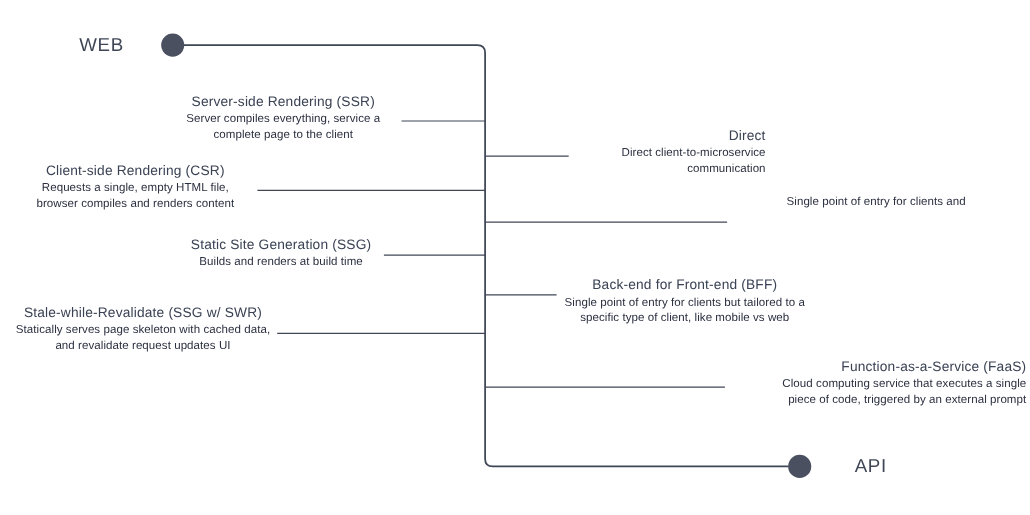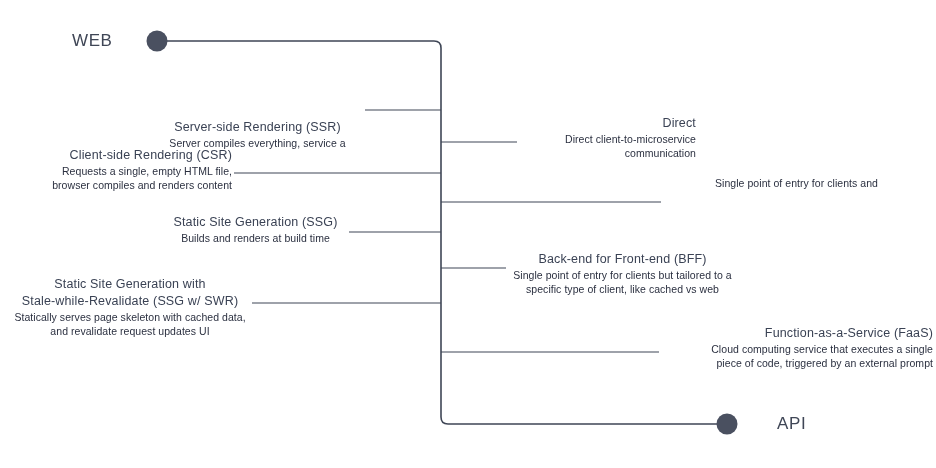--- a/index.html
+++ b/index.html
@@ -56,22 +56,22 @@
     line-height: 14px;
     color: #2b3040;
     letter-spacing: 0.05px;
   }
 
   
   .anno.left  { text-align: center; }
   
   .anno.right { text-align: center; }
 
-  .anno.ssr     { left: 150px; top:  84px; width: 215px; margin-top: 35px; }
-  .anno.csr     { left:  14px; top: 147px; width: 218px; text-align: right; }
+  .anno.ssr     { left: 150px; top:  84px; width: 215px; }
+  .anno.csr     { left:  14px; top: 147px; width: 218px; }
   .anno.ssg     { left: 163px; top: 214px; width: 185px; text-align: center; }
   .anno.ssgswr  { left:  10px; top: 276px; width: 240px; }
 
   .anno.direct  { left: 521px; top: 115px; width: 175px; text-align: right; }
   .anno.gateway { left: 664px; top: 176px; width: 265px; }
   .anno.bff     { left: 509px; top: 251px; width: 227px; }
   .anno.faas    { left: 662px; top: 325px; width: 271px; text-align: right; }
 </style>
 </head>
 <body>
@@ -100,54 +100,54 @@
     <circle cx="727" cy="424" r="10.5" fill="#4a5060"></circle>
   </svg>
 
   <div class="endpoint-label web">WEB</div>
 
   <div class="endpoint-label api">API</div>
 
   <div class="anno left ssr">
     <div class="anno-title">Server-side Rendering (SSR)</div>
     <div class="anno-desc">Server compiles everything, service a</div>
+    <div class="anno-desc">complete page to the client</div>
   </div>
 
   <div class="anno left csr">
     <div class="anno-title">Client-side Rendering (CSR)</div>
     <div class="anno-desc">Requests a single, empty HTML file,</div>
     <div class="anno-desc">browser compiles and renders content</div>
   </div>
 
   <div class="anno left ssg">
     <div class="anno-title">Static Site Generation (SSG)</div>
     <div class="anno-desc">Builds and renders at build time</div>
   </div>
 
   <div class="anno left ssgswr">
-    <div class="anno-title">Static Site Generation with</div>
     <div class="anno-title">Stale-while-Revalidate (SSG w/ SWR)</div>
     <div class="anno-desc">Statically serves page skeleton with cached data,</div>
     <div class="anno-desc">and revalidate request updates UI</div>
   </div>
 
   <div class="anno right direct">
     <div class="anno-title">Direct</div>
     <div class="anno-desc">Direct client-to-microservice</div>
     <div class="anno-desc">communication</div>
   </div>
 
   <div class="anno right gateway">
     <div class="anno-desc">Single point of entry for clients and</div>
   </div>
 
   <div class="anno right bff">
     <div class="anno-title">Back-end for Front-end (BFF)</div>
     <div class="anno-desc">Single point of entry for clients but tailored to a</div>
-    <div class="anno-desc">specific type of client, like cached vs web</div>
+    <div class="anno-desc">specific type of client, like mobile vs web</div>
   </div>
 
   <div class="anno right faas">
     <div class="anno-title">Function-as-a-Service (FaaS)</div>
     <div class="anno-desc">Cloud computing service that executes a single</div>
     <div class="anno-desc">piece of code, triggered by an external prompt</div>
   </div>
 
 </div>
 

